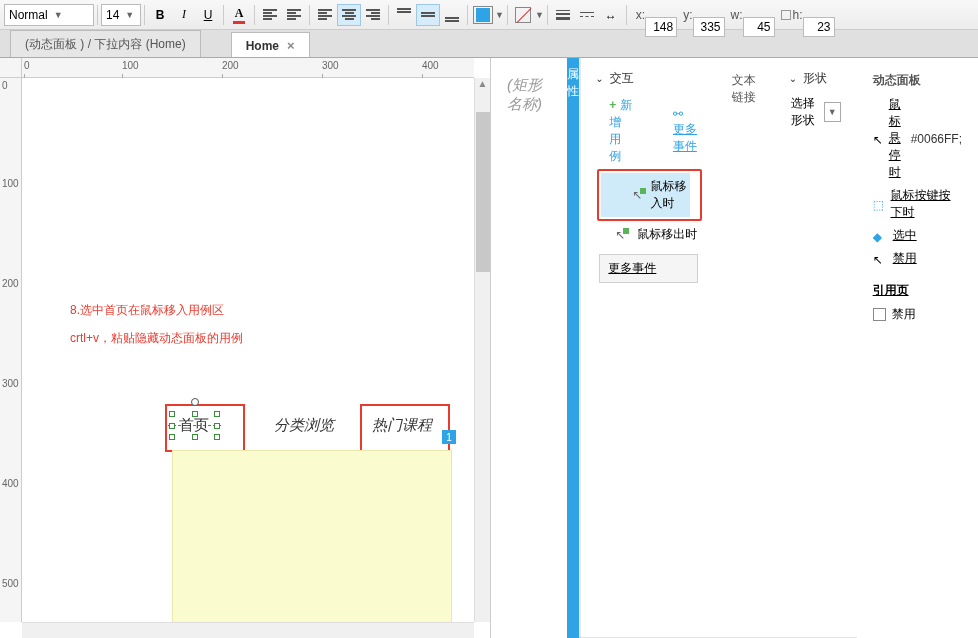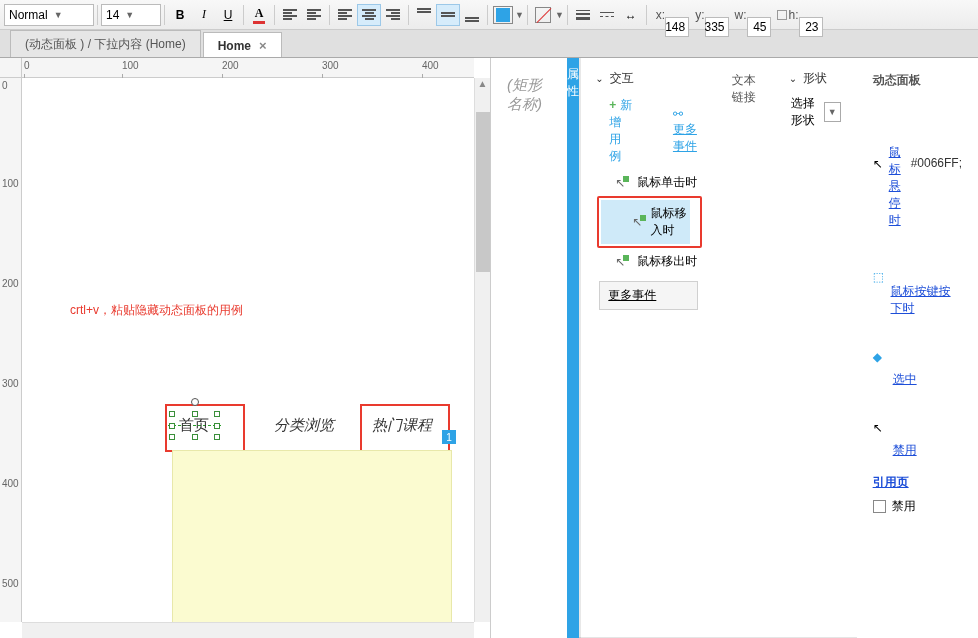--- a/index.html
+++ b/index.html
@@ -8,27 +8,27 @@
 
 .toolbar { height: 30px; background: linear-gradient(#f8f8f8, #ececec); border-bottom: 1px solid #ccc; display: flex; align-items: center; padding: 0 4px; gap: 0; }
 .toolbar .selbox { height: 22px; background: #fff; border: 1px solid #bbb; display: flex; align-items: center; padding: 0 4px; }
 .toolbar .selbox .arrow { margin-left: 6px; font-size: 9px; color: #666; }
 .toolbar .tbtn { width: 24px; height: 22px; display: flex; align-items: center; justify-content: center; border: 1px solid transparent; cursor: pointer; }
 .toolbar .tbtn.active { border: 1px solid #9cc8e8; background: #d6ecfb; }
 .toolbar .sep { width: 1px; height: 20px; background: #ccc; margin: 0 3px; }
 .toolbar .colorbox { width: 20px; height: 18px; border: 1px solid #888; display: flex; align-items: center; justify-content: center; }
 .toolbar .swatch { width: 14px; height: 14px; }
 .toolbar .coord-label { color: #555; margin-left: 6px; }
-.toolbar .coord-val { background: #fff; border: 1px solid #bbb; width: 24px; height: 20px; display: flex; align-items: center; justify-content: flex-end; padding: 0 3px; margin-top: 24px; }
+.toolbar .coord-val { background: #fff; border: 1px solid #bbb; width: 32px; height: 20px; display: flex; align-items: center; justify-content: flex-end; padding: 0 3px; margin-top: 24px; }
 .icon-bold { font-weight: bold; }
 .icon-italic { font-style: italic; font-family: serif; }
 .icon-underline { text-decoration: underline; }
 
 
-.tabbar { height: 28px; background: #e0e0e0; display: flex; align-items: flex-end; padding-left: 10px; border-bottom: 1px solid #aaa; }
+.tabbar { height: 28px; background: #e0e0e0; display: flex; align-items: flex-end; padding-left: 10px; border-bottom: 1px solid #aaa; gap: 28px; }
 .tab { padding: 5px 14px 4px; background: #e6e6e6; border: 1px solid #bbb; border-bottom: none; margin-right: 2px; color: #555; cursor: pointer; }
 .tab.active { background: #fff; font-weight: bold; color: #333; }
 .tab .close { margin-left: 8px; color: #888; font-size: 13px; }
 
 
 .content { display: flex; height: calc(638px - 30px - 28px); }
 .canvas-area { flex: 1; background: #fff; position: relative; overflow: hidden; }
 .ruler-corner { position: absolute; top: 0; left: 0; width: 22px; height: 20px; background: #f5f5f5; border-right: 1px solid #ccc; border-bottom: 1px solid #ccc; }
 .ruler-h { position: absolute; top: 0; left: 22px; right: 16px; height: 20px; background: #f5f5f5; border-bottom: 1px solid #ccc; display: flex; }
 .ruler-h span { position: absolute; top: 2px; font-size: 10px; color: #666; }
@@ -79,21 +79,21 @@
 .sel-redbox { border: 2px solid #e93a2e; padding: 2px 10px 2px 2px; border-radius: 2px; }
 
 .more-events { border: 1px solid #d0d0d0; background: #f5f5f5; padding: 5px 8px; margin: 6px 4px 2px 4px; cursor: pointer; text-decoration: underline; }
 
 .plain-label { color: #555; padding: 6px 2px; }
 .row { display: flex; align-items: center; gap: 8px; padding: 4px 2px; }
 .shape-sel { width: 30px; height: 20px; border: 1px solid #aaa; display: flex; align-items: center; }
 .shape-sel .arrow { margin-left: auto; font-size: 9px; color: #666; padding-right: 3px; }
 
 .sub-h { color: #555; font-weight: bold; padding: 6px 2px 4px; }
-.style-link { color: #1d4ed8; text-decoration: underline; cursor: pointer; margin-top: 48px; }
+.style-link { color: #000000; text-decoration: underline; cursor: pointer; }
 .style-row { display: flex; align-items: center; gap: 6px; padding: 3px 2px; }
 .style-ico { width: 14px; height: 12px; display: inline-block; }
 
 .cb-row { display: flex; align-items: center; gap: 6px; padding: 3px 2px; }
 .cb { width: 13px; height: 13px; border: 1px solid #888; background: #fff; }
 
 .align-glyph { display: inline-flex; flex-direction: column; gap: 1px; width: 14px; }
 .align-glyph i { display: block; height: 2px; background: #555; }
 .ag-l i:nth-child(1){width:14px}.ag-l i:nth-child(2){width:9px}.ag-l i:nth-child(3){width:14px}.ag-l i:nth-child(4){width:9px}
 .ag-c i{margin:0 auto}.ag-c i:nth-child(1){width:14px}.ag-c i:nth-child(2){width:9px}.ag-c i:nth-child(3){width:14px}.ag-c i:nth-child(4){width:9px}
@@ -105,21 +105,21 @@
 </style>
 </head>
 <body>
 
 <div class="toolbar">
   <div class="selbox" style="width:90px">
     <span>Normal</span>
       <span class="arrow">▼</span>
   </div>
   <div class="sep"></div>
-  <div class="selbox" style="width:60px">
+  <div class="selbox" style="width:40px">
     <span>14</span>
       <span class="arrow">▼</span>
   </div>
   <div class="sep"></div>
   <div class="tbtn icon-bold">B</div>
   <div class="tbtn icon-italic">I</div>
   <div class="tbtn icon-underline">U</div>
   <div class="sep"></div>
   <div class="tbtn">
       <span style="border-bottom:3px solid #d33;padding:0 2px;font-family:serif;font-weight:bold">A</span>
@@ -252,20 +252,21 @@
     <div class="ruler-v">
       <span style="top:2px">0</span>
       <span style="top:100px">100</span>
       <span style="top:200px">200</span>
       <span style="top:300px">300</span>
       <span style="top:400px">400</span>
       <span style="top:500px">500</span>
     </div>
     <div class="canvas">
       <div class="annotation" style="top:218px;left:48px">
+        <div>8.选中首页在鼠标移入用例区</div>
         <div>crtl+v，粘贴隐藏动态面板的用例</div>
       </div>
 
       <div class="redbox" style="top:326px;left:143px;width:80px;height:48px"></div>
       <div class="redbox" style="top:326px;left:338px;width:90px;height:48px"></div>
 
       <div class="selected-widget" style="top:336px;left:150px;width:45px;height:23px">
         <div class="selguide" style="top:11px;left:-4px;width:53px"></div>
         <div class="rot-handle"></div>
         <div class="handle" style="top:-3px;left:-3px"></div>
@@ -302,24 +303,20 @@
 
     <div class="section">
       <div class="section-h">
           <span class="chev">⌄</span>
           <span>交互</span>
         </div>
       <div class="links-row">
         <span><span class="link-add-icon">+</span><span class="link-add">新增用例</span></span>
         <span><span class="link-chain">⚯</span><span class="link-create">更多事件</span></span>
       </div>
-      <div class="event-row">
-          <span class="event-icon green"></span>
-          <span>鼠标单击时</span>
-        </div>
       <div class="sel-redbox" style="margin-left:2px;display:inline-block">
         <div class="event-row selected" style="padding-left:31px">
             <span class="event-icon green"></span>
             <span>鼠标移入时</span>
           </div>
       </div>
       <div class="event-row">
           <span class="event-icon green"></span>
           <span>鼠标移出时</span>
         </div>

